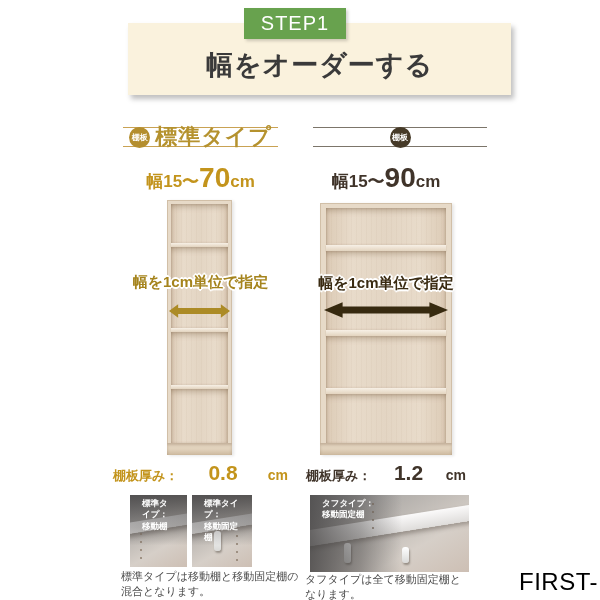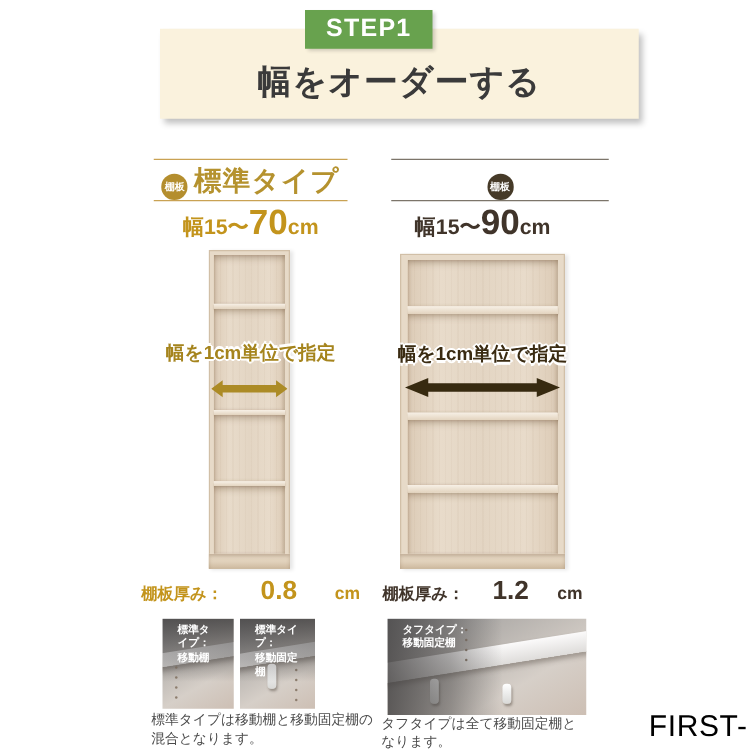--- a/index.html
+++ b/index.html
@@ -12,28 +12,28 @@
 
   
   .banner{
     left:128px;top:23px;width:383px;height:72px;background:#faf2dd;
     box-shadow:3px 4px 5px rgba(0,0,0,.25);
     display:flex;align-items:center;justify-content:center;padding-top:12px;box-sizing:border-box;
   }
   .banner-title{font-size:27px;font-weight:bold;color:#3a3a3a;letter-spacing:1px;}
   .step-badge{
     left:244px;top:8px;width:102px;height:31px;background:#68a24e;
-    color:#ffffff;font-size:20px;font-weight:bold;letter-spacing:1px;
+    color:#ffffff;font-size:20px;font-weight:normal;letter-spacing:1px;
     display:flex;align-items:center;justify-content:center;
     box-shadow:2px 2px 3px rgba(0,0,0,.18);
   }
 
   
   .col-header{
-    height:34px;display:flex;align-items:flex-end;justify-content:center;gap:5px;
+    height:20px;display:flex;align-items:center;justify-content:center;gap:5px;
     border-top:1px solid;border-bottom:1px solid;box-sizing:border-box;
   }
   .std-header{left:123px;top:127px;width:155px;border-color:#c9a253;}
   .tgh-header{left:313px;top:127px;width:174px;border-color:#7c756a;}
   .circle-badge{
     width:21px;height:21px;border-radius:50%;color:#fff;font-size:8px;font-weight:bold;
     display:flex;align-items:center;justify-content:center;flex:0 0 auto;letter-spacing:0;
   }
   .gold-badge{background:#b48e2e;}
   .dark-badge{background:#463a28;}

